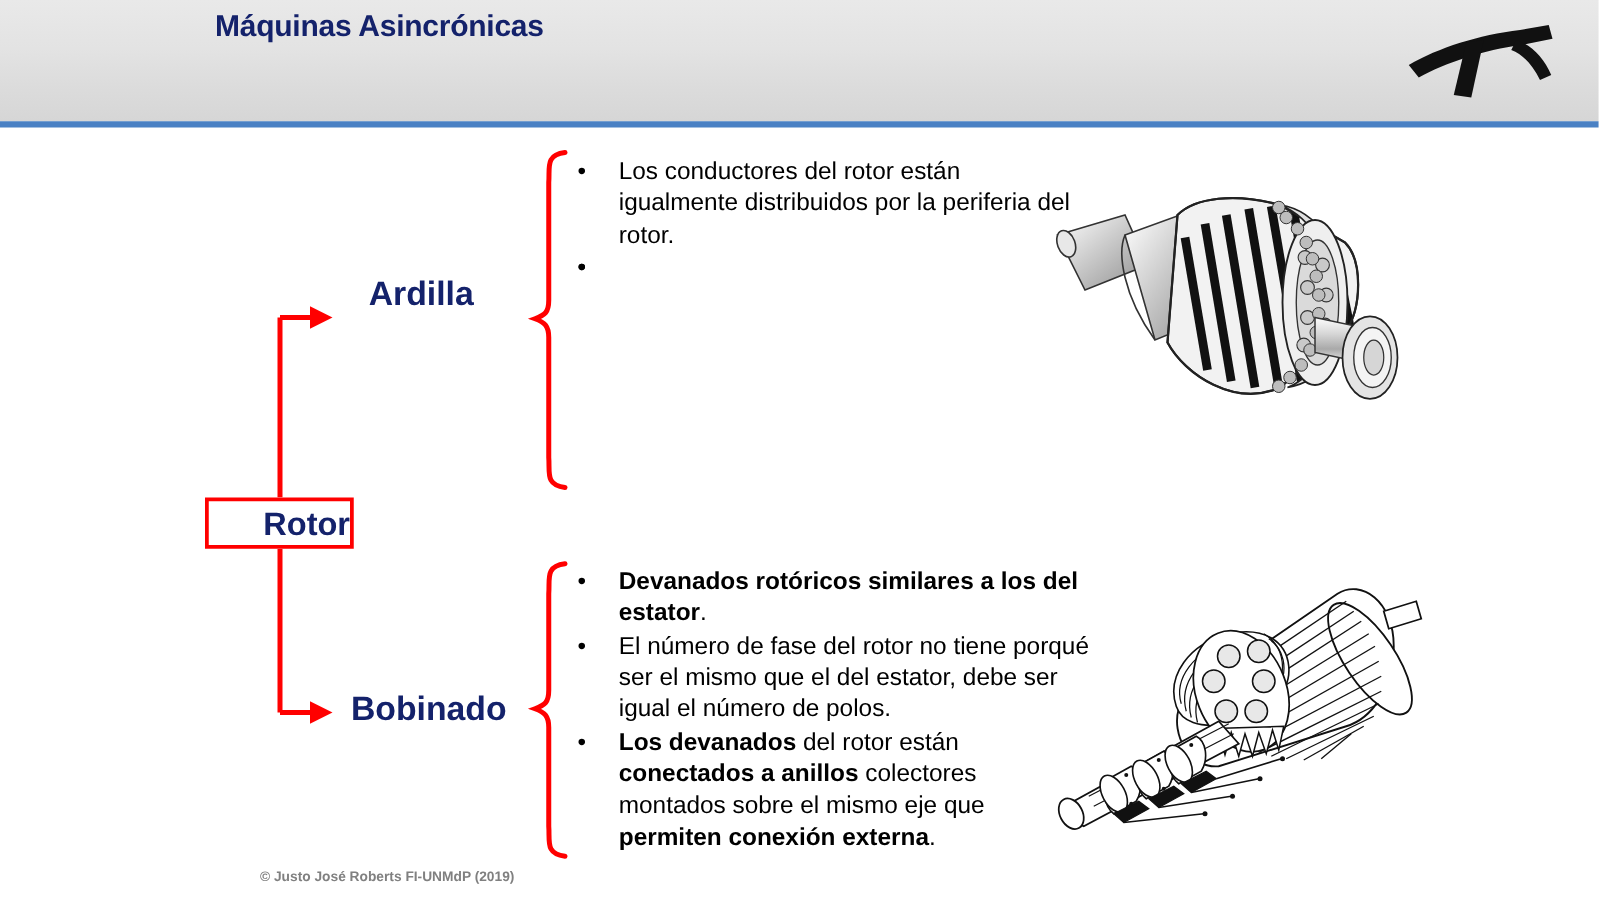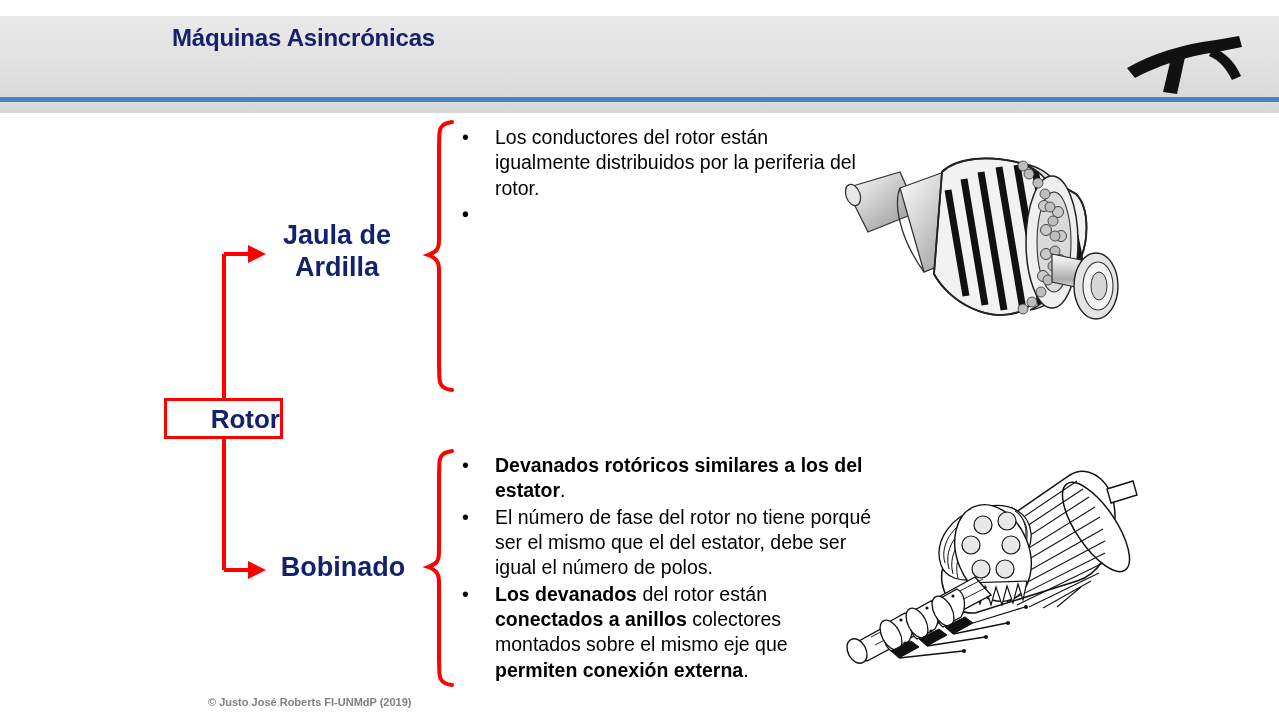--- a/index.html
+++ b/index.html
@@ -11,21 +11,21 @@
     width: 1279px;
     height: 720px;
     position: relative;
     overflow: hidden;
     font-family: "Liberation Sans", sans-serif;
   }
 
   
   .slide-header {
     position: absolute;
-    left: 0; top: 16px;
+    left: 0; top: 0;
     width: 1279px;
     height: 97px;
     background: linear-gradient(to bottom, #e9e9e9 0%, #e3e3e3 40%, #dcdcdc 70%, #d6d6d6 100%);
   }
   .header-rule {
     position: absolute;
     left: 0; top: 97px;
     width: 1279px;
     height: 5px;
     background: #4a81c4;
@@ -169,21 +169,20 @@
            C 436 570, 439 573, 439 582
            L 439 661
            C 440 673, 436 683, 452 685" stroke="#ff0000" stroke-width="4" fill="none" stroke-linecap="round"></path>
 </svg>
 
 <div class="rotor-box">
   <span class="rotor-box-label">Rotor</span>
 </div>
 
 <div class="branch-label cage">
-  <div>Jaula de</div>
   <div>Ardilla</div>
 </div>
 <div class="branch-label wound">Bobinado</div>
 
 <div class="bullet-block cage">
   <div class="bullet-item">
     <span class="dot">•</span>
     <span class="bullet-text"><span>Los conductores del rotor están igualmente distribuidos por la periferia del rotor.</span></span>
   </div>
   <div class="bullet-item">

